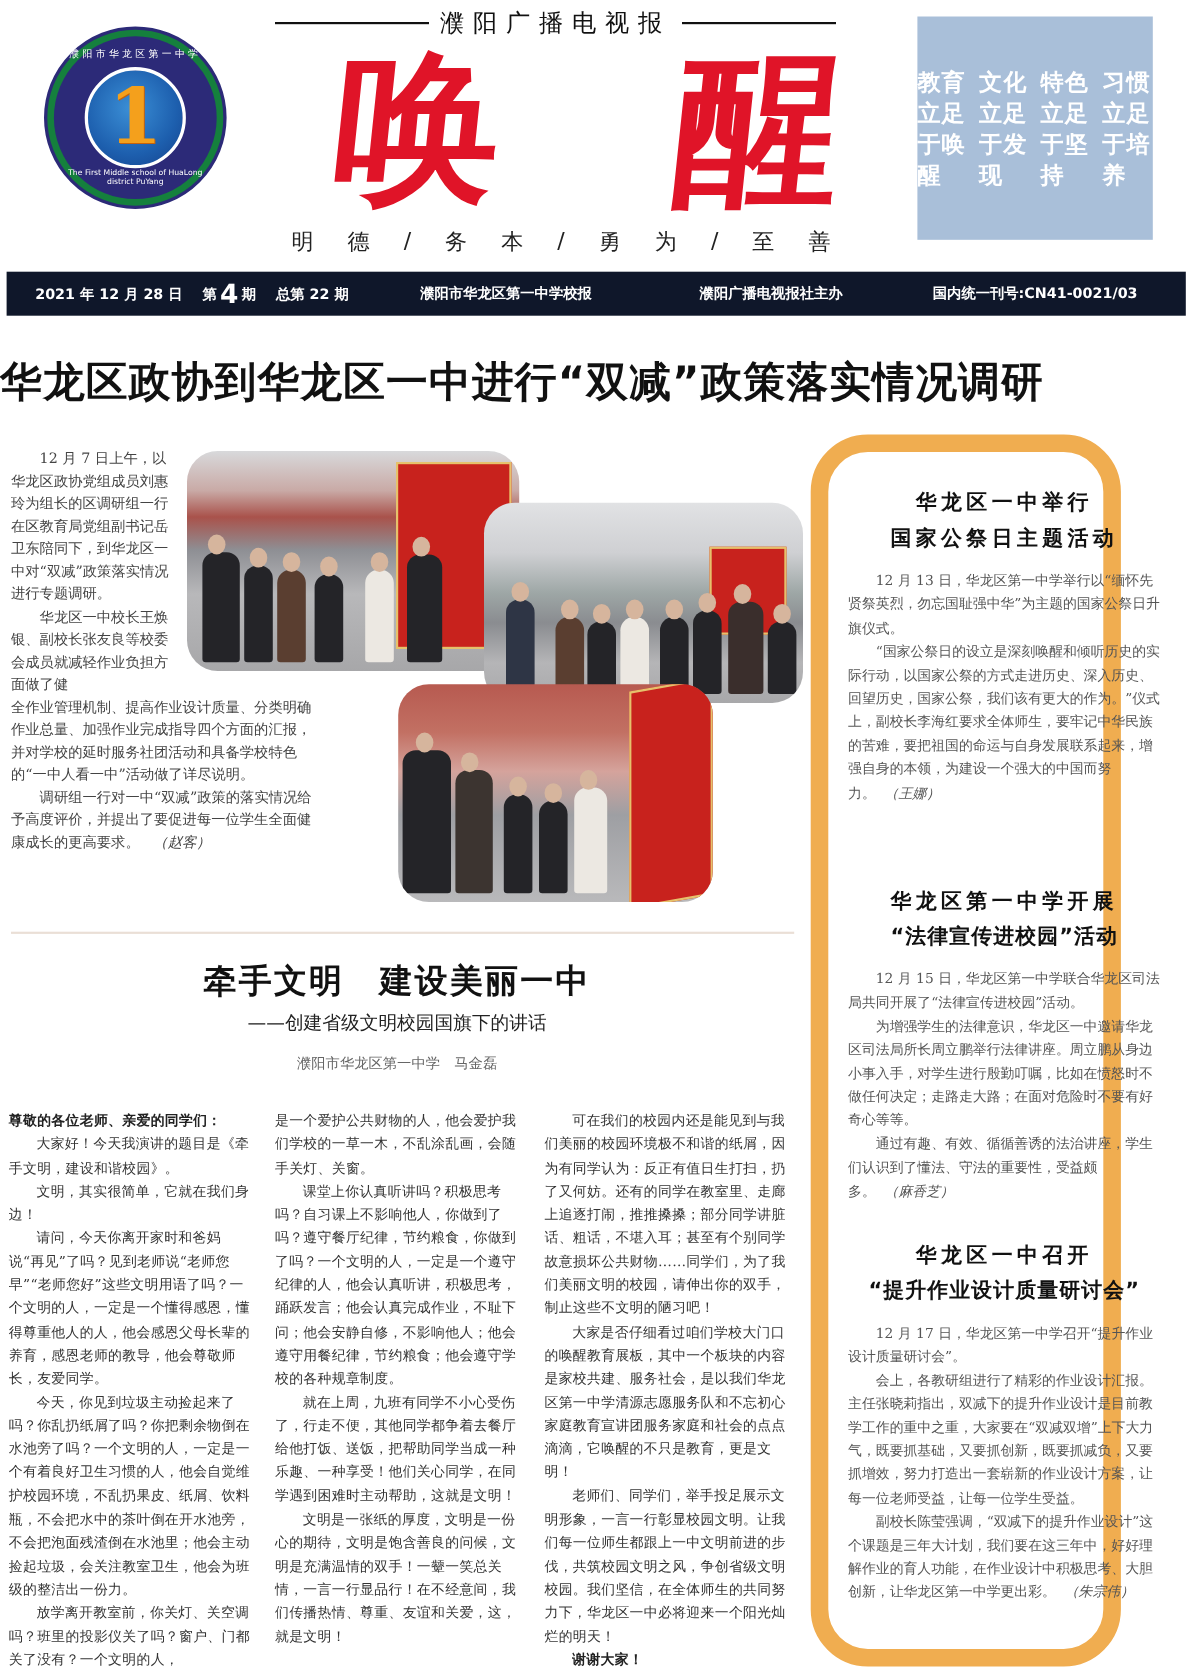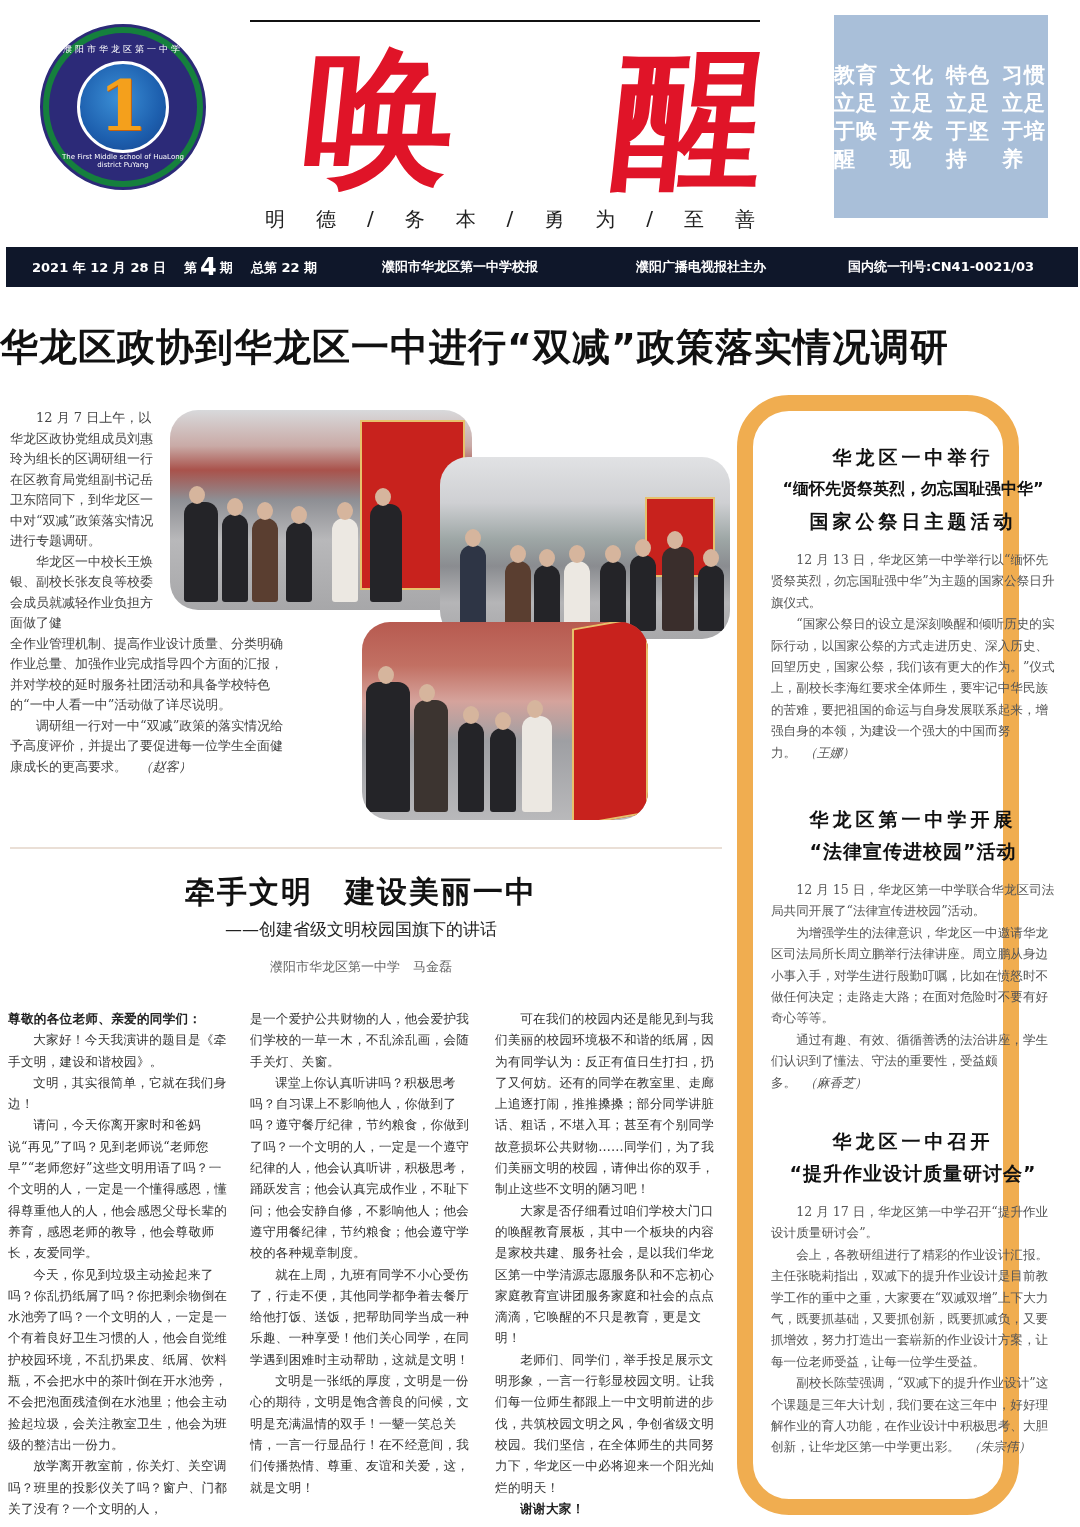--- a/index.html
+++ b/index.html
@@ -95,20 +95,21 @@
       <div class="logo-text-top">濮阳市华龙区第一中学</div>
       <div class="logo-text-bot">The First Middle school of HuaLong district PuYang</div>
       <div class="logo-inner">
         <div class="logo-mark">1</div>
       </div>
     </div>
   </div>
 
   <div class="paper-name-row">
     <div class="rule"></div>
+    <div class="paper-name">濮阳广播电视报</div>
     <div class="rule"></div>
   </div>
 
   <div class="title-big">
     <span class="title-char">唤</span>
     <span class="title-char">醒</span>
   </div>
 
   <div class="motto">
     <span>明</span>
@@ -252,21 +253,20 @@
 <div class="col c3">
   <p>可在我们的校园内还是能见到与我们美丽的校园环境极不和谐的纸屑，因为有同学认为：反正有值日生打扫，扔了又何妨。还有的同学在教室里、走廊上追逐打闹，推推搡搡；部分同学讲脏话、粗话，不堪入耳；甚至有个别同学故意损坏公共财物……同学们，为了我们美丽文明的校园，请伸出你的双手，制止这些不文明的陋习吧！</p>
   <p>大家是否仔细看过咱们学校大门口的唤醒教育展板，其中一个板块的内容是家校共建、服务社会，是以我们华龙区第一中学清源志愿服务队和不忘初心家庭教育宣讲团服务家庭和社会的点点滴滴，它唤醒的不只是教育，更是文明！</p>
   <p>老师们、同学们，举手投足展示文明形象，一言一行彰显校园文明。让我们每一位师生都跟上一中文明前进的步伐，共筑校园文明之风，争创省级文明校园。我们坚信，在全体师生的共同努力下，华龙区一中必将迎来一个阳光灿烂的明天！</p>
   <p class="thanks">谢谢大家！</p>
 </div>
 
 <div class="sidebar">
   <div class="sb-item" style="top:30px;">
     <div class="sb-title wide">华龙区一中举行</div>
-    <div class="sb-title" style="font-size:16px;letter-spacing:0;">“缅怀先贤祭英烈，勿忘国耻强中华”</div>
     <div class="sb-title wide">国家公祭日主题活动</div>
     <div class="sb-body">
       <p>12 月 13 日，华龙区第一中学举行以“缅怀先贤祭英烈，勿忘国耻强中华”为主题的国家公祭日升旗仪式。</p>
       <p><span>“国家公祭日的设立是深刻唤醒和倾听历史的实际行动，以国家公祭的方式走进历史、深入历史、回望历史，国家公祭，我们该有更大的作为。”仪式上，副校长李海红要求全体师生，要牢记中华民族的苦难，要把祖国的命运与自身发展联系起来，增强自身的本领，为建设一个强大的中国而努力。</span>&nbsp;&nbsp;<span class="byline">（王娜）</span></p>
     </div>
   </div>
 
   <div class="sb-item" style="top:392px;">
     <div class="sb-title wide">华龙区第一中学开展</div>
     <div class="sb-title">“法律宣传进校园”活动</div>

